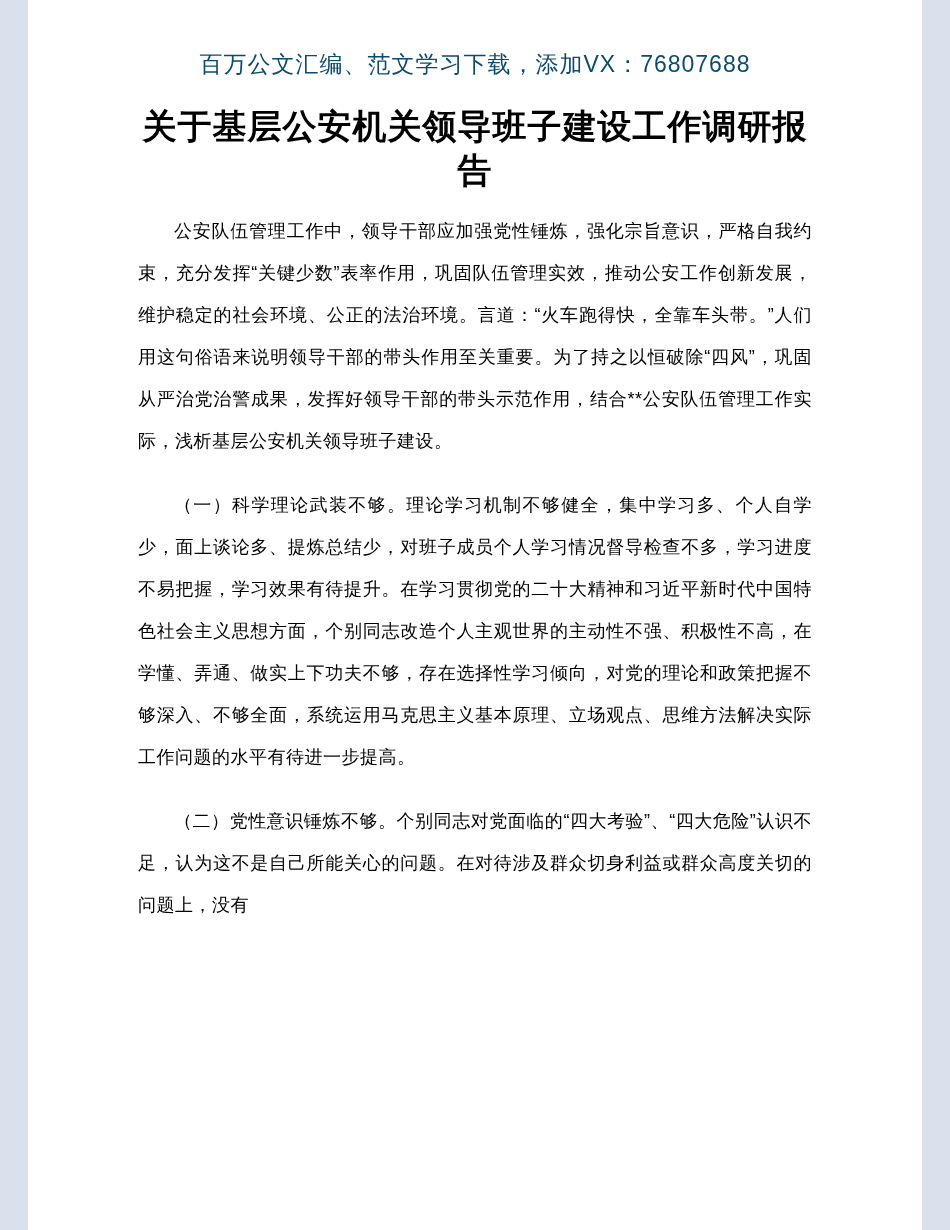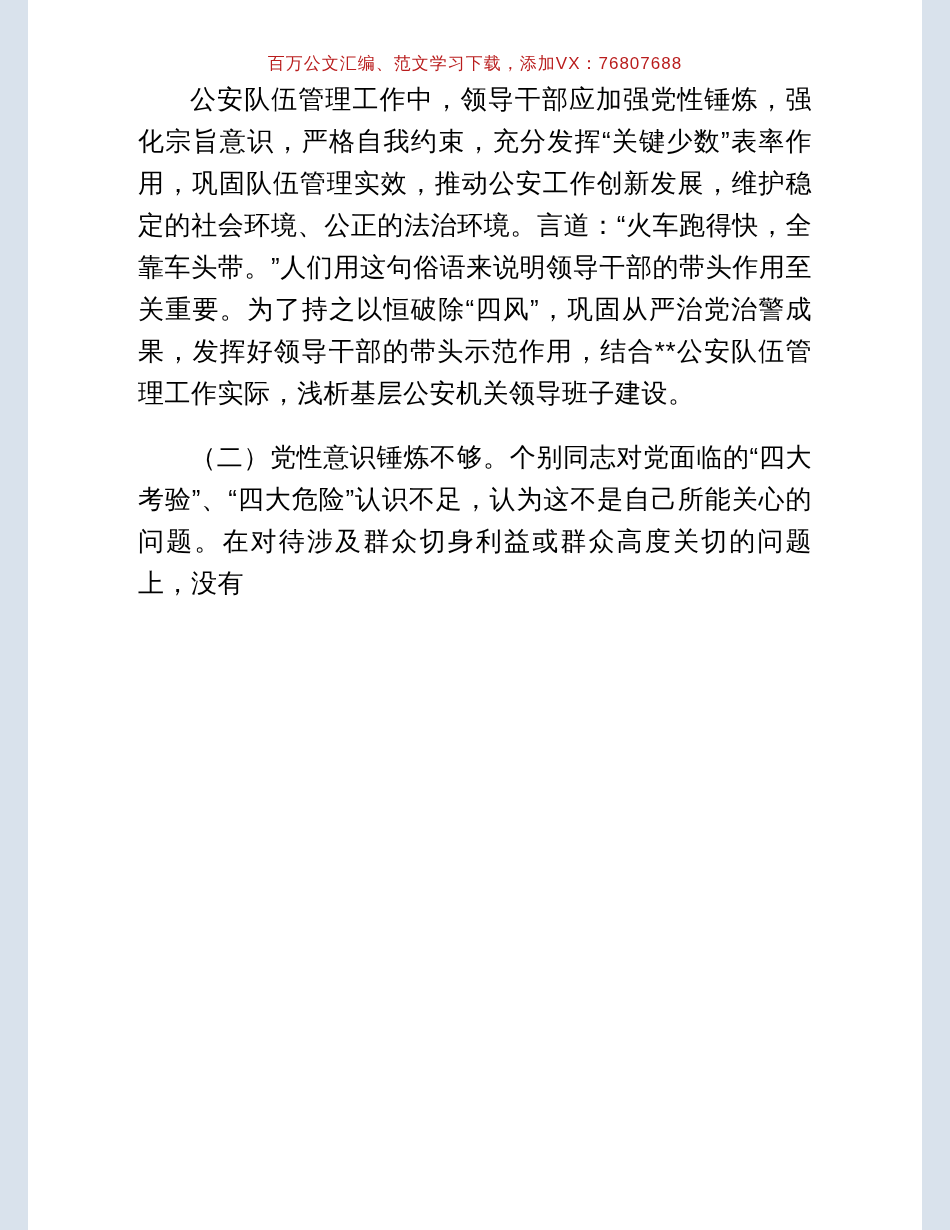--- a/index.html
+++ b/index.html
@@ -28,58 +28,60 @@
   .page-content {
     position: absolute;
     left: 138px;
     right: 138px;
     top: 0;
   }
 
   .notice {
     margin-top: 50px;
     text-align: center;
-    color: #b91c1c;
-    font-size: 17px;
+    color: #0c4a6e;
+    font-size: 23px;
     line-height: 28px;
     letter-spacing: 1px;
   }
 
   .doc-title {
     margin: 26px 0 18px 0;
     text-align: center;
     font-size: 34px;
     font-weight: bold;
     line-height: 44px;
     letter-spacing: 1px;
   }
 
   p.para {
     margin: 0 0 22px 0;
-    font-size: 26px;
+    font-size: 18px;
     line-height: 42px;
     text-align: justify;
     text-indent: 2em;
     letter-spacing: 0.5px;
     word-break: break-all;
   }
   p.para.heading {
     text-align: left;
   }
 </style>
 </head>
 <body>
 
 <div class="page-edge left"></div>
 <div class="page-edge right"></div>
 
 <div class="page-content">
 
   <div class="notice">百万公文汇编、范文学习下载，添加VX：76807688</div>
 
+  <h1 class="doc-title">关于基层公安机关领导班子建设工作调研报告</h1>
 
   <p class="para body">公安队伍管理工作中，领导干部应加强党性锤炼，强化宗旨意识，严格自我约束，充分发挥“关键少数”表率作用，巩固队伍管理实效，推动公安工作创新发展，维护稳定的社会环境、公正的法治环境。言道：“火车跑得快，全靠车头带。”人们用这句俗语来说明领导干部的带头作用至关重要。为了持之以恒破除“四风”，巩固从严治党治警成果，发挥好领导干部的带头示范作用，结合**公安队伍管理工作实际，浅析基层公安机关领导班子建设。</p>
 
 
+  <p class="para body">（一）科学理论武装不够。理论学习机制不够健全，集中学习多、个人自学少，面上谈论多、提炼总结少，对班子成员个人学习情况督导检查不多，学习进度不易把握，学习效果有待提升。在学习贯彻党的二十大精神和习近平新时代中国特色社会主义思想方面，个别同志改造个人主观世界的主动性不强、积极性不高，在学懂、弄通、做实上下功夫不够，存在选择性学习倾向，对党的理论和政策把握不够深入、不够全面，系统运用马克思主义基本原理、立场观点、思维方法解决实际工作问题的水平有待进一步提高。</p>
 
   <p class="para body">（二）党性意识锤炼不够。个别同志对党面临的“四大考验”、“四大危险”认识不足，认为这不是自己所能关心的问题。在对待涉及群众切身利益或群众高度关切的问题上，没有</p>
 
 </div>
 
 </body></html>

